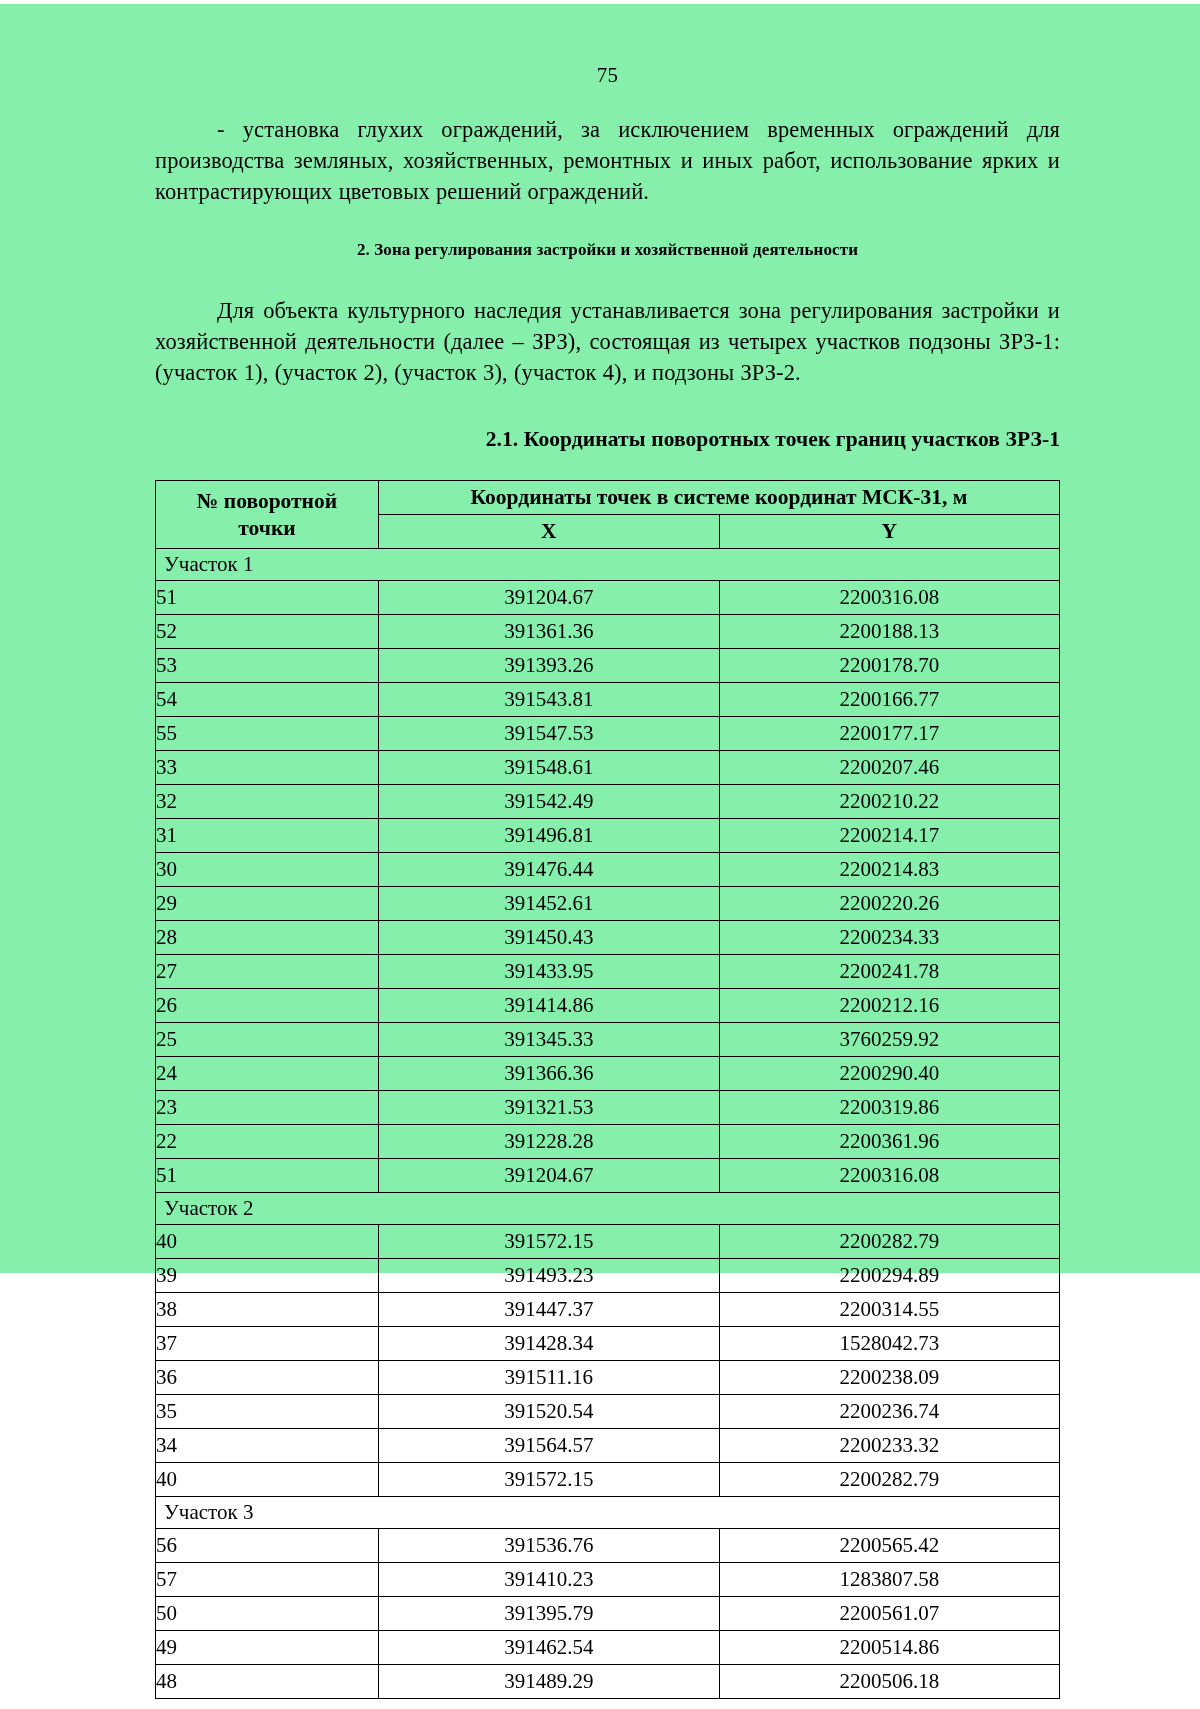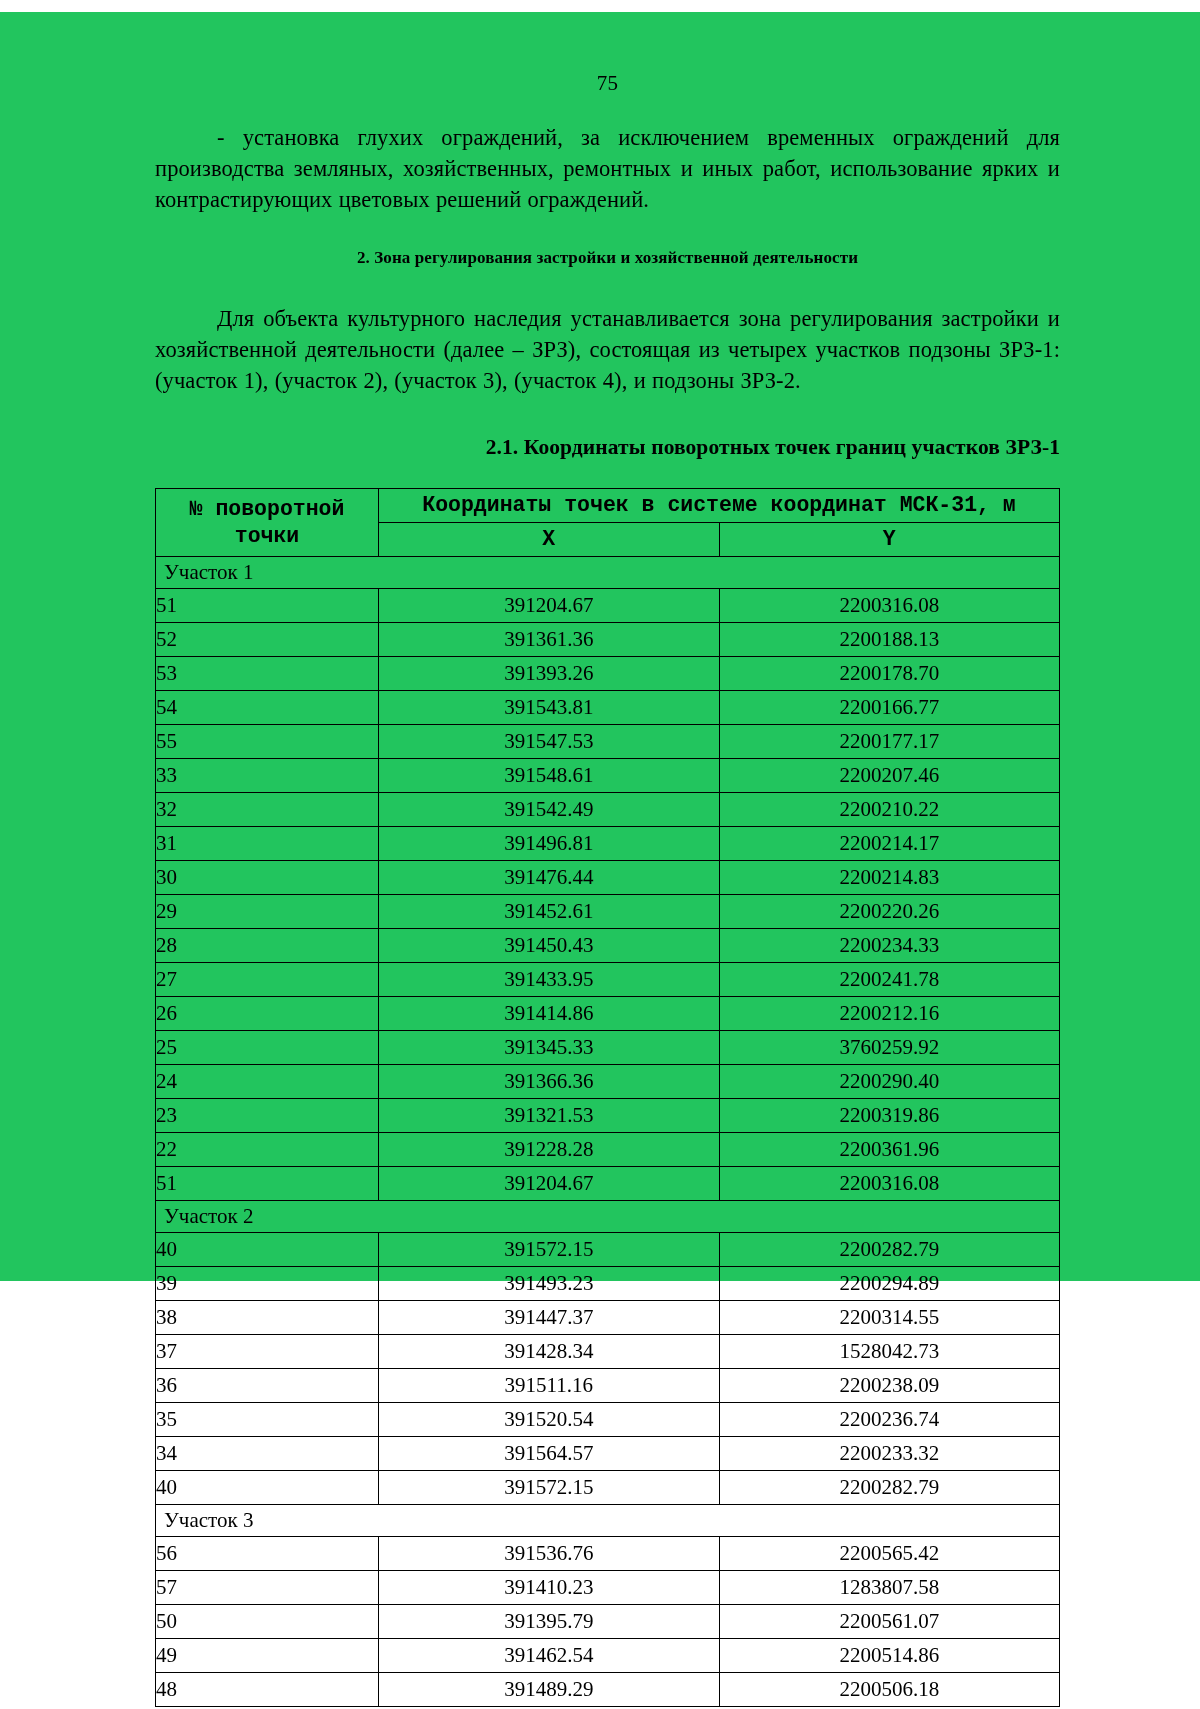--- a/index.html
+++ b/index.html
@@ -10,24 +10,24 @@
   body {
     width: 1200px;
     height: 1709px;
     position: relative;
     font-family: "Liberation Serif", "DejaVu Serif", serif;
     color: #000000;
     overflow: hidden;
   }
   .page {
     position: absolute;
-    left: 0; top: 12px;
+    left: 0; top: 4px;
     width: 1200px;
     height: 1269px;
-    background: #22c55e;
+    background: #86efac;
   }
   .content {
     position: absolute;
     left: 155px;
     top: 58px;
     width: 905px;
   }
   .page-number {
     text-align: center;
     font-size: 21px;
@@ -78,21 +78,20 @@
     padding: 0;
     height: 33px;
     vertical-align: middle;
     font-weight: normal;
   }
   table.coords th {
     font-weight: bold;
     text-align: center;
     font-size: 21.5px;
     line-height: 27px;
-    font-family: Liberation Mono, monospace;
   }
   th.col-num {
     width: 222px;
   }
   th.col-x, td.cell-x {
     width: 342px;
   }
   th.col-y, td.cell-y {
     width: 341px;
   }

